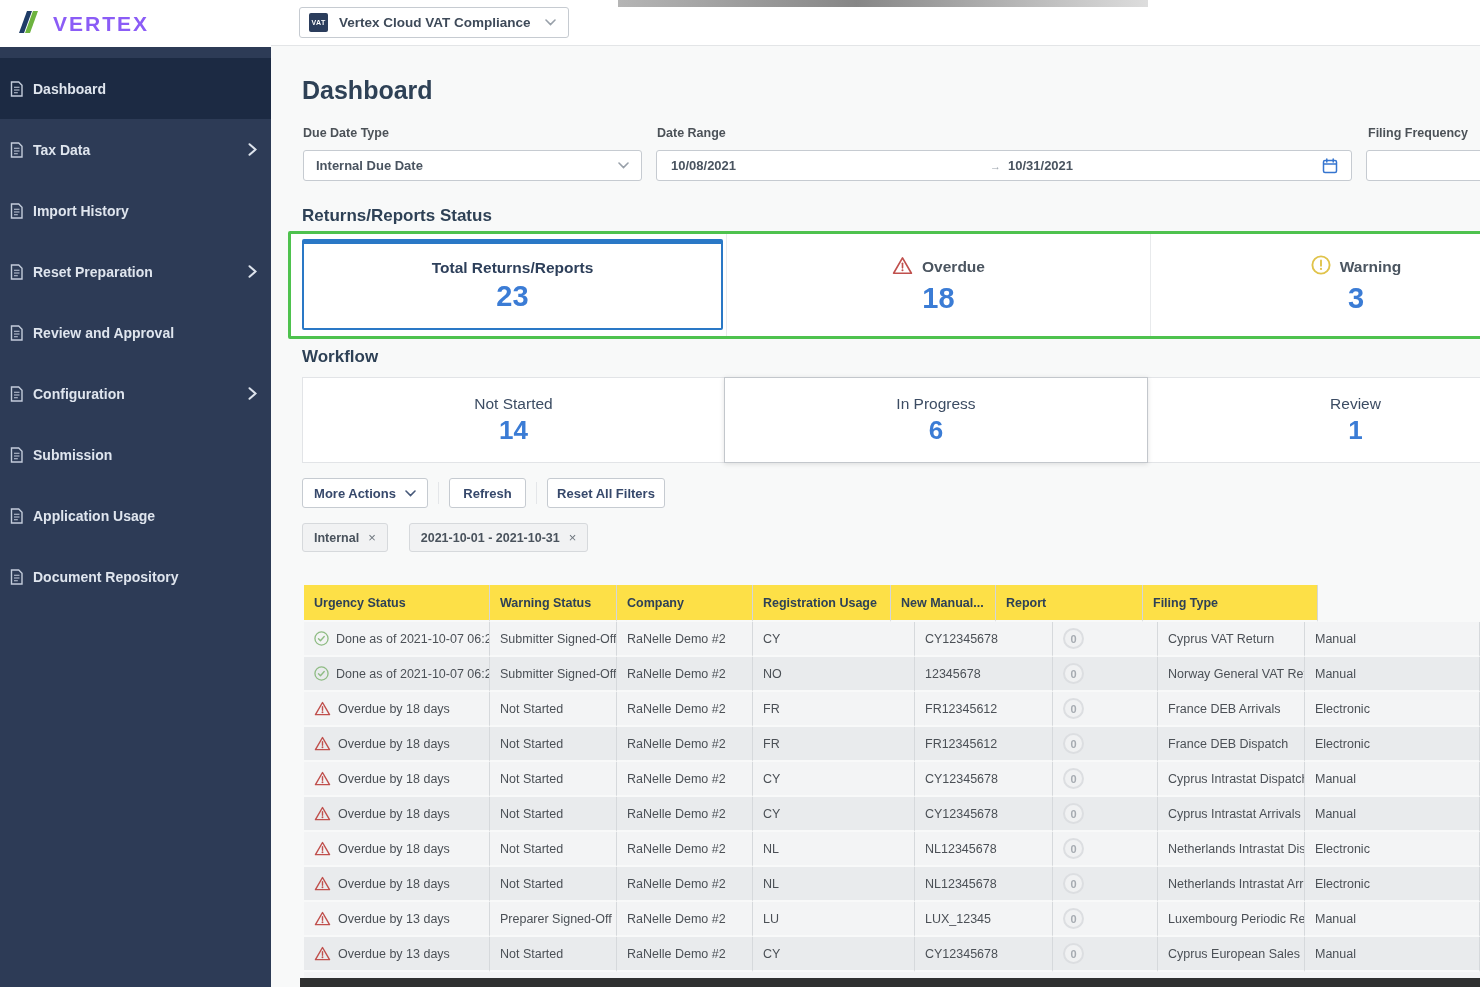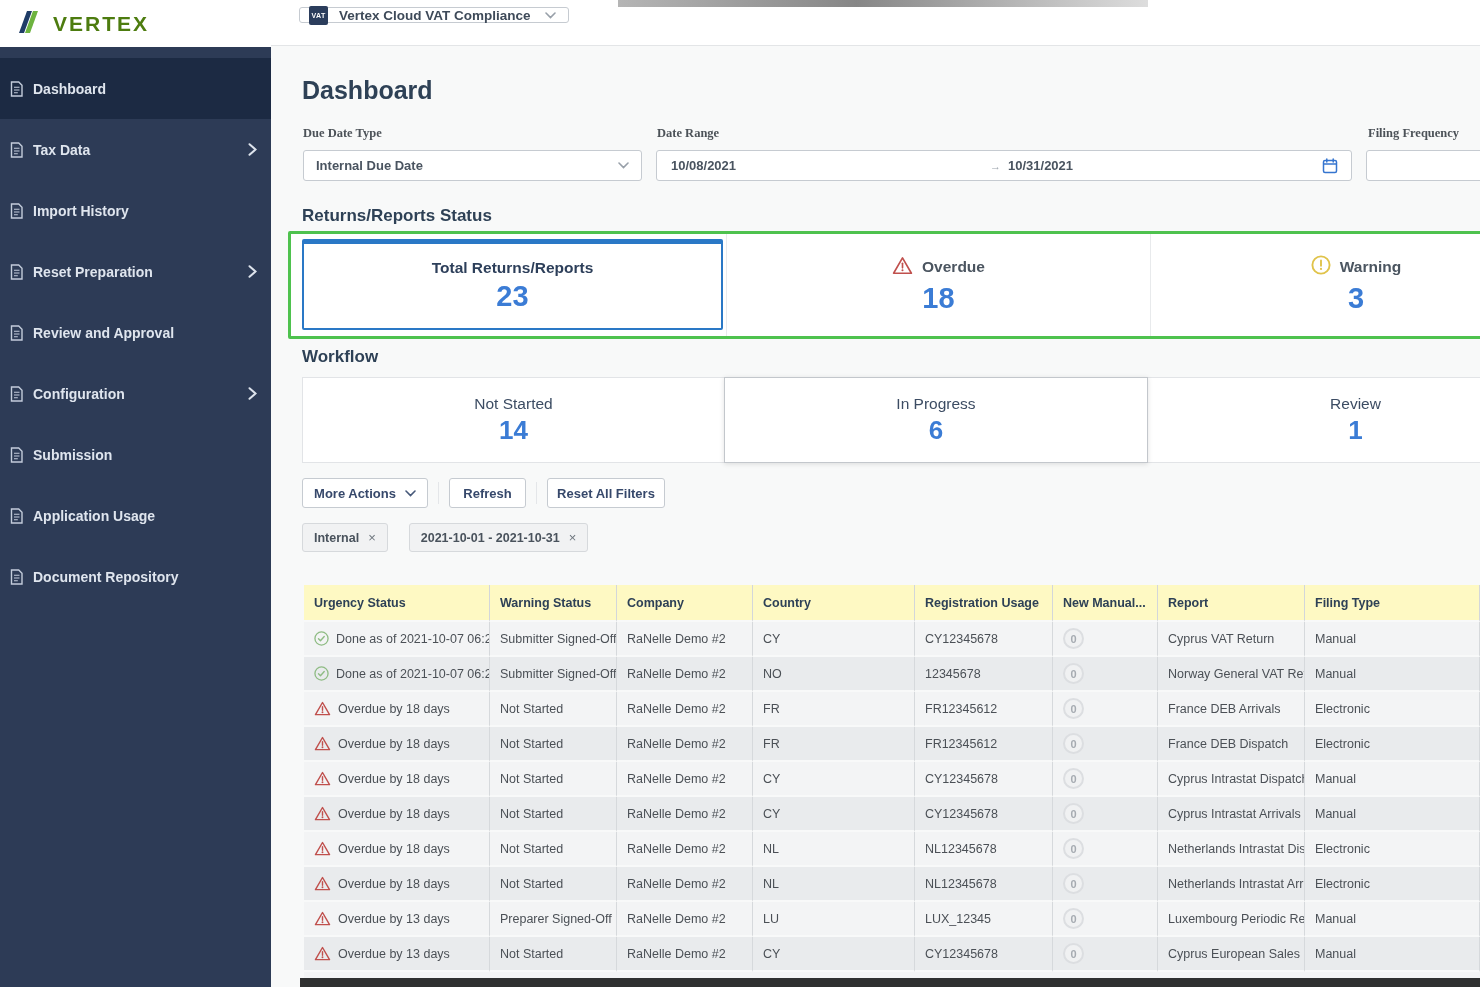--- a/index.html
+++ b/index.html
@@ -2,39 +2,39 @@
 <html><head>
 <meta charset="utf-8">
 <style>
   * { margin:0; padding:0; box-sizing:border-box; }
   body { font-family:"Liberation Sans", sans-serif; background:#dddddd; }
   .screen { position:relative; width:1480px; height:987px; background:#ffffff; overflow:hidden; }
 
   
   .sidebar { position:absolute; left:0; top:0; width:271px; height:987px; background:#2d3b56; }
   .logo-area { height:47px; background:#ffffff; display:flex; align-items:center; padding-left:19px; }
-  .logo-text { font-size:21px; font-weight:800; color:#4d7c0f; letter-spacing:2px; margin-left:7px; }
+  .logo-text { font-size:21px; font-weight:800; color:#8b5cf6; letter-spacing:2px; margin-left:7px; }
   .nav { position:absolute; top:58px; left:0; right:0; }
   .nav-item { height:61px; display:flex; align-items:center; padding:0 14px 0 9px; color:#dfe5ee; font-size:14px; font-weight:600; cursor:pointer; }
   .nav-item.active { background:#1c2a43; }
   .nav-icon { width:15px; height:16px; margin-right:9px; flex:none; color:#c3ccdb; display:flex; align-items:center; }
   .nav-chevron { margin-left:auto; color:#dde3ec; display:flex; align-items:center; }
 
   
   .topbar { position:absolute; left:271px; top:0; width:1209px; height:46px; background:#ffffff; border-bottom:1px solid #e3e5e7; }
-  .app-switcher { position:absolute; left:28px; top:7px; height:16px; min-width:240px; border:1px solid #c6cbd1; border-radius:3px; background:#fff; display:flex; align-items:center; padding:0 12px 0 9px; cursor:pointer; }
+  .app-switcher { position:absolute; left:28px; top:7px; height:31px; min-width:240px; border:1px solid #c6cbd1; border-radius:3px; background:#fff; display:flex; align-items:center; padding:0 12px 0 9px; cursor:pointer; }
   .app-badge { width:19px; height:19px; background:#2b3d5c; border-radius:2px; color:#fff; font-size:7px; font-weight:700; display:flex; align-items:center; justify-content:center; letter-spacing:.4px; flex:none; }
   .app-label { font-size:13.5px; font-weight:600; color:#3e4a59; margin-left:11px; white-space:nowrap; }
   .app-chevron { color:#98a0a9; margin-left:14px; display:flex; }
 
   
   .main { position:absolute; left:271px; top:46px; width:1209px; height:941px; background:#f8f9f9; overflow:hidden; }
   .page-title { position:absolute; left:31px; top:30px; font-size:25px; font-weight:700; color:#2e4156; }
 
-  .filter-label { position:absolute; top:80px; font-size:12.5px; font-weight:600; color:#4c5258;font-family:Liberation Serif, serif; }
+  .filter-label { position:absolute; top:80px; font-size:12.5px; font-weight:600; color:#4c5258; }
   .lbl-due { left:32px; } .lbl-range { left:386px; } .lbl-freq { left:1097px; }
   .control { position:absolute; top:104px; height:31px; background:#fff; border:1px solid #c6cbd1; border-radius:3px; display:flex; align-items:center; font-size:13px; color:#4c5563; }
   .due-select { left:32px; width:339px; padding:0 12px; justify-content:space-between; cursor:pointer; font-weight:600; color:#4a5460; }
   .due-select .app-chevron { margin-left:0; }
   .date-range { left:385px; width:696px; }
   .dr-start { position:absolute; left:14px; font-weight:600; color:#4a5460; }
   .dr-sep { position:absolute; left:333px; color:#9aa2ab; font-size:11px; }
   .dr-end { position:absolute; left:351px; font-weight:600; color:#4a5460; }
   .dr-cal { position:absolute; right:13px; top:7px; cursor:pointer; display:flex; }
   .freq-input { left:1095px; width:130px; padding:0 10px; background:#fff; border:1px solid #c6cbd1; border-radius:3px; font-family:"Liberation Sans",sans-serif; font-size:13px; color:#4c5563; position:absolute; top:104px; height:31px; }
@@ -70,21 +70,21 @@
   .btn-reset { width:118px; }
   .v-div { width:1px; height:22px; background:#e4e6e9; margin:0 10px; }
   .btn .app-chevron { margin-left:0; color:#47597a; }
 
   .chips-row { position:absolute; left:31px; top:477px; display:flex; gap:21px; }
   .chip { height:29px; background:#f1f2f3; border:1px solid #d6d9dc; border-radius:3px; display:flex; align-items:center; gap:9px; padding:0 11px; font-size:12.5px; font-weight:600; color:#49525c; cursor:pointer; }
   .chip-x { color:#6d757d; font-size:13px; font-weight:400; cursor:pointer; }
 
   .table { position:absolute; left:33px; top:539px; width:1176px; }
   .t-row { display:flex; }
-  .th { height:37px; background:#fef9c3; font-size:12.5px; font-weight:700; color:#2e4156; display:flex; align-items:center; padding-left:10px; border-right:1px solid #d3d6da; border-bottom:2px solid #f8f9f9; white-space:nowrap; overflow:hidden; cursor:pointer; }
+  .th { height:37px; background:#fde047; font-size:12.5px; font-weight:700; color:#2e4156; display:flex; align-items:center; padding-left:10px; border-right:1px solid #d3d6da; border-bottom:2px solid #f8f9f9; white-space:nowrap; overflow:hidden; cursor:pointer; }
   .td { height:35px; font-size:12.5px; color:#4b5056; display:flex; align-items:center; padding-left:10px; border-right:1px solid #d6d9dc; border-bottom:2px solid #f8f9f9; overflow:hidden; white-space:nowrap; }
   .row-odd .td { background:#f3f4f5; }
   .row-even .td { background:#e9ebed; }
   .u-icon { display:flex; align-items:center; margin-right:7px; flex:none; }
   .zero-badge { width:21px; height:21px; border-radius:50%; border:2px solid #dcdee1; background:#f0f1f2; color:#a6abb1; font-size:11px; font-weight:600; display:flex; align-items:center; justify-content:center; flex:none; }
   .partial-row { height:16px; background:#f3f4f5; width:1176px; }
 
   .top-smudge { position:absolute; left:618px; top:0; width:530px; height:7px; background:linear-gradient(90deg, rgba(70,70,70,.40), rgba(35,35,35,.55) 45%, rgba(120,120,120,.25)); }
   .bottom-bar { position:absolute; left:300px; top:978px; width:1180px; height:9px; background:#1e1e1e; opacity:.92; }
 </style>
@@ -318,21 +318,20 @@
           <span>2021-10-01 - 2021-10-31</span>
           <span class="chip-x">×</span>
         </div>
       </div>
 
     <div class="table">
       <div class="t-row" id="thead">
           <div class="th" style="width:186px">Urgency Status</div>
           <div class="th" style="width:127px">Warning Status</div>
           <div class="th" style="width:136px">Company</div>
-          <div class="th" style="width:162px">Country</div>
           <div class="th" style="width:138px">Registration Usage</div>
           <div class="th" style="width:105px">New Manual...</div>
           <div class="th" style="width:147px">Report</div>
           <div class="th" style="width:175px">Filing Type</div>
         </div>
       <div id="tbody">
           <div class="t-row row-odd">
             <div class="td" style="width:186px">
               <span class="u-icon">
                 <svg width="15" height="15" viewBox="0 0 16 16">

